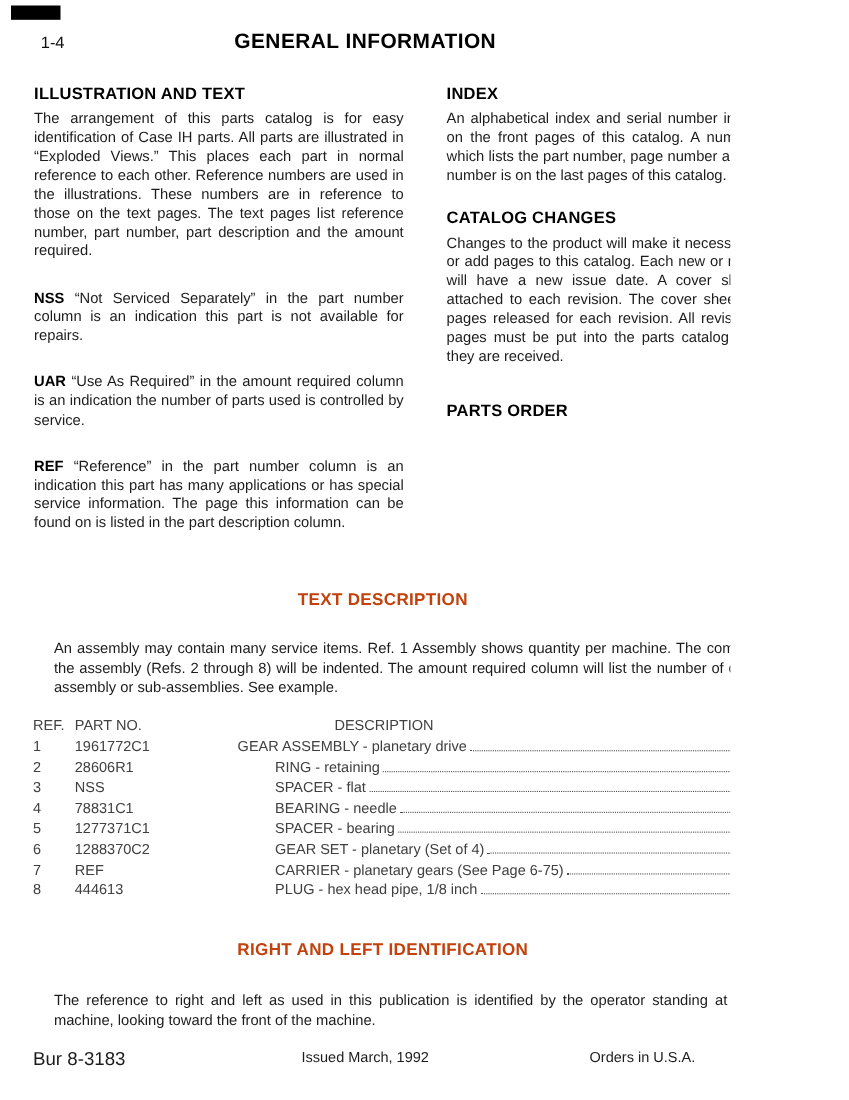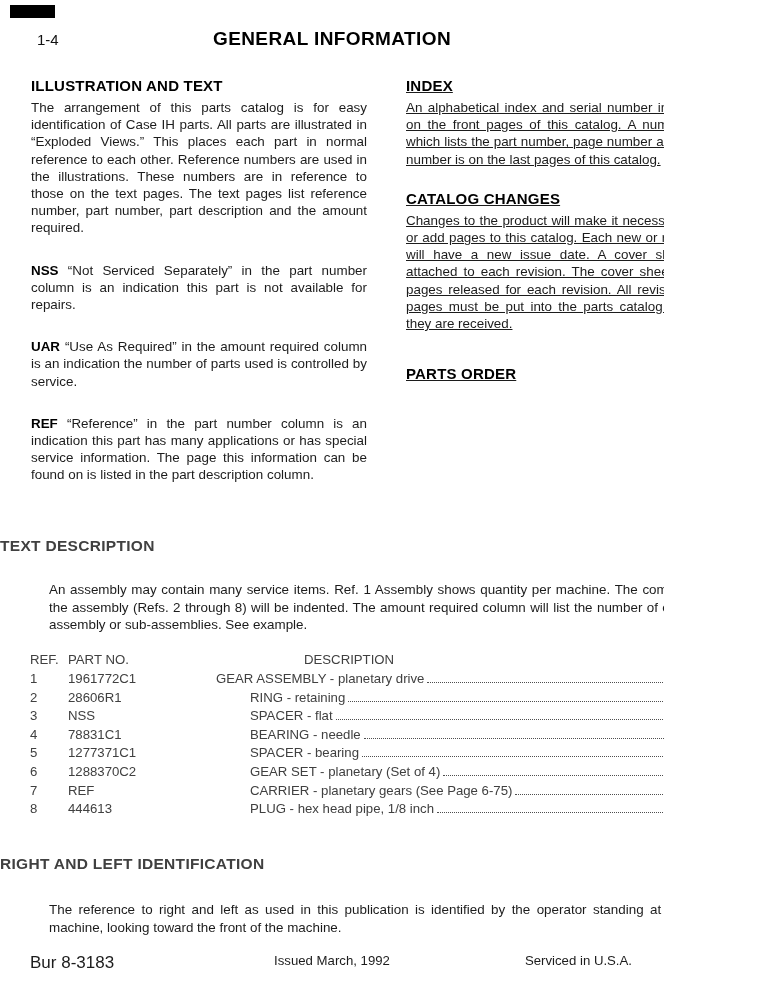--- a/index.html
+++ b/index.html
@@ -10,29 +10,29 @@
     font-family:"Liberation Sans","DejaVu Sans",sans-serif;
     color:#1c1c1c;
     overflow:hidden;
   }
   .scan-mark{position:absolute;left:10px;top:5px;width:45px;height:13px;background:#000;}
   .pageno{position:absolute;left:37px;top:31px;font-size:15px;color:#111;}
   .title{position:absolute;left:0;top:28px;width:100%;text-align:center;
          font-size:19px;font-weight:bold;color:#000;letter-spacing:.4px;}
   .col{position:absolute;top:76px;}
   .col-left{left:31px;width:336px;}
-  .col-right{left:406px;width:333px;text-decoration:underline;}
+  .col-right{left:406px;width:333px;}
   h3{font-size:15px;font-weight:bold;color:#000;margin:0 0 4px 0;line-height:19px;letter-spacing:.2px;}
   .body-text{font-size:13.4px;line-height:17.2px;text-align:justify;margin:0;color:#1c1c1c;}
   .abbr{margin-top:25px;}
   .abbr b{color:#000;}
   .mt-catalog{margin-top:21px;}
   .mt-order{margin-top:32px;}
-  .center-head{position:absolute;left:0;width:100%;text-align:left;
-               font-size:15.5px;font-weight:bold;color:#404040;letter-spacing:.3px;}
+  .center-head{position:absolute;left:16px;width:100%;text-align:center;
+               font-size:15.5px;font-weight:bold;color:#c2410c;letter-spacing:.3px;}
   .head-textdesc{top:537px;}
   .head-rightleft{top:855px;}
   .wide-para{position:absolute;left:31px;width:710px;font-size:13.4px;line-height:17.5px;text-align:justify;margin:18px;}
   .para-textdesc{top:563px;}
   .para-rightleft{top:883px;}
   .parts-table{position:absolute;left:30px;top:652px;width:711px;font-size:13.2px;color:#404040;}
   .trow{display:flex;align-items:baseline;height:18.6px;}
   .c-ref{width:38px;flex:0 0 38px;}
   .c-part{width:148px;flex:0 0 148px;}
   .c-desc{flex:1;display:flex;align-items:baseline;min-width:0;}
@@ -162,15 +162,15 @@
           </span>
         </div>
       </div>
   </div>
 
   <div class="center-head head-rightleft">RIGHT AND LEFT IDENTIFICATION</div>
   <p class="wide-para para-rightleft">The reference to right and left as used in this publication is identified by the operator standing at the rear of the machine, looking toward the front of the machine.</p>
 
   <div class="footer-left">Bur 8-3183</div>
   <div class="footer-center">Issued March, 1992</div>
-  <div class="footer-right">Serviced in U.S.A.</div>
+  <div class="footer-right">Orders in U.S.A.</div>
 
 </div>
 
 </body></html>

